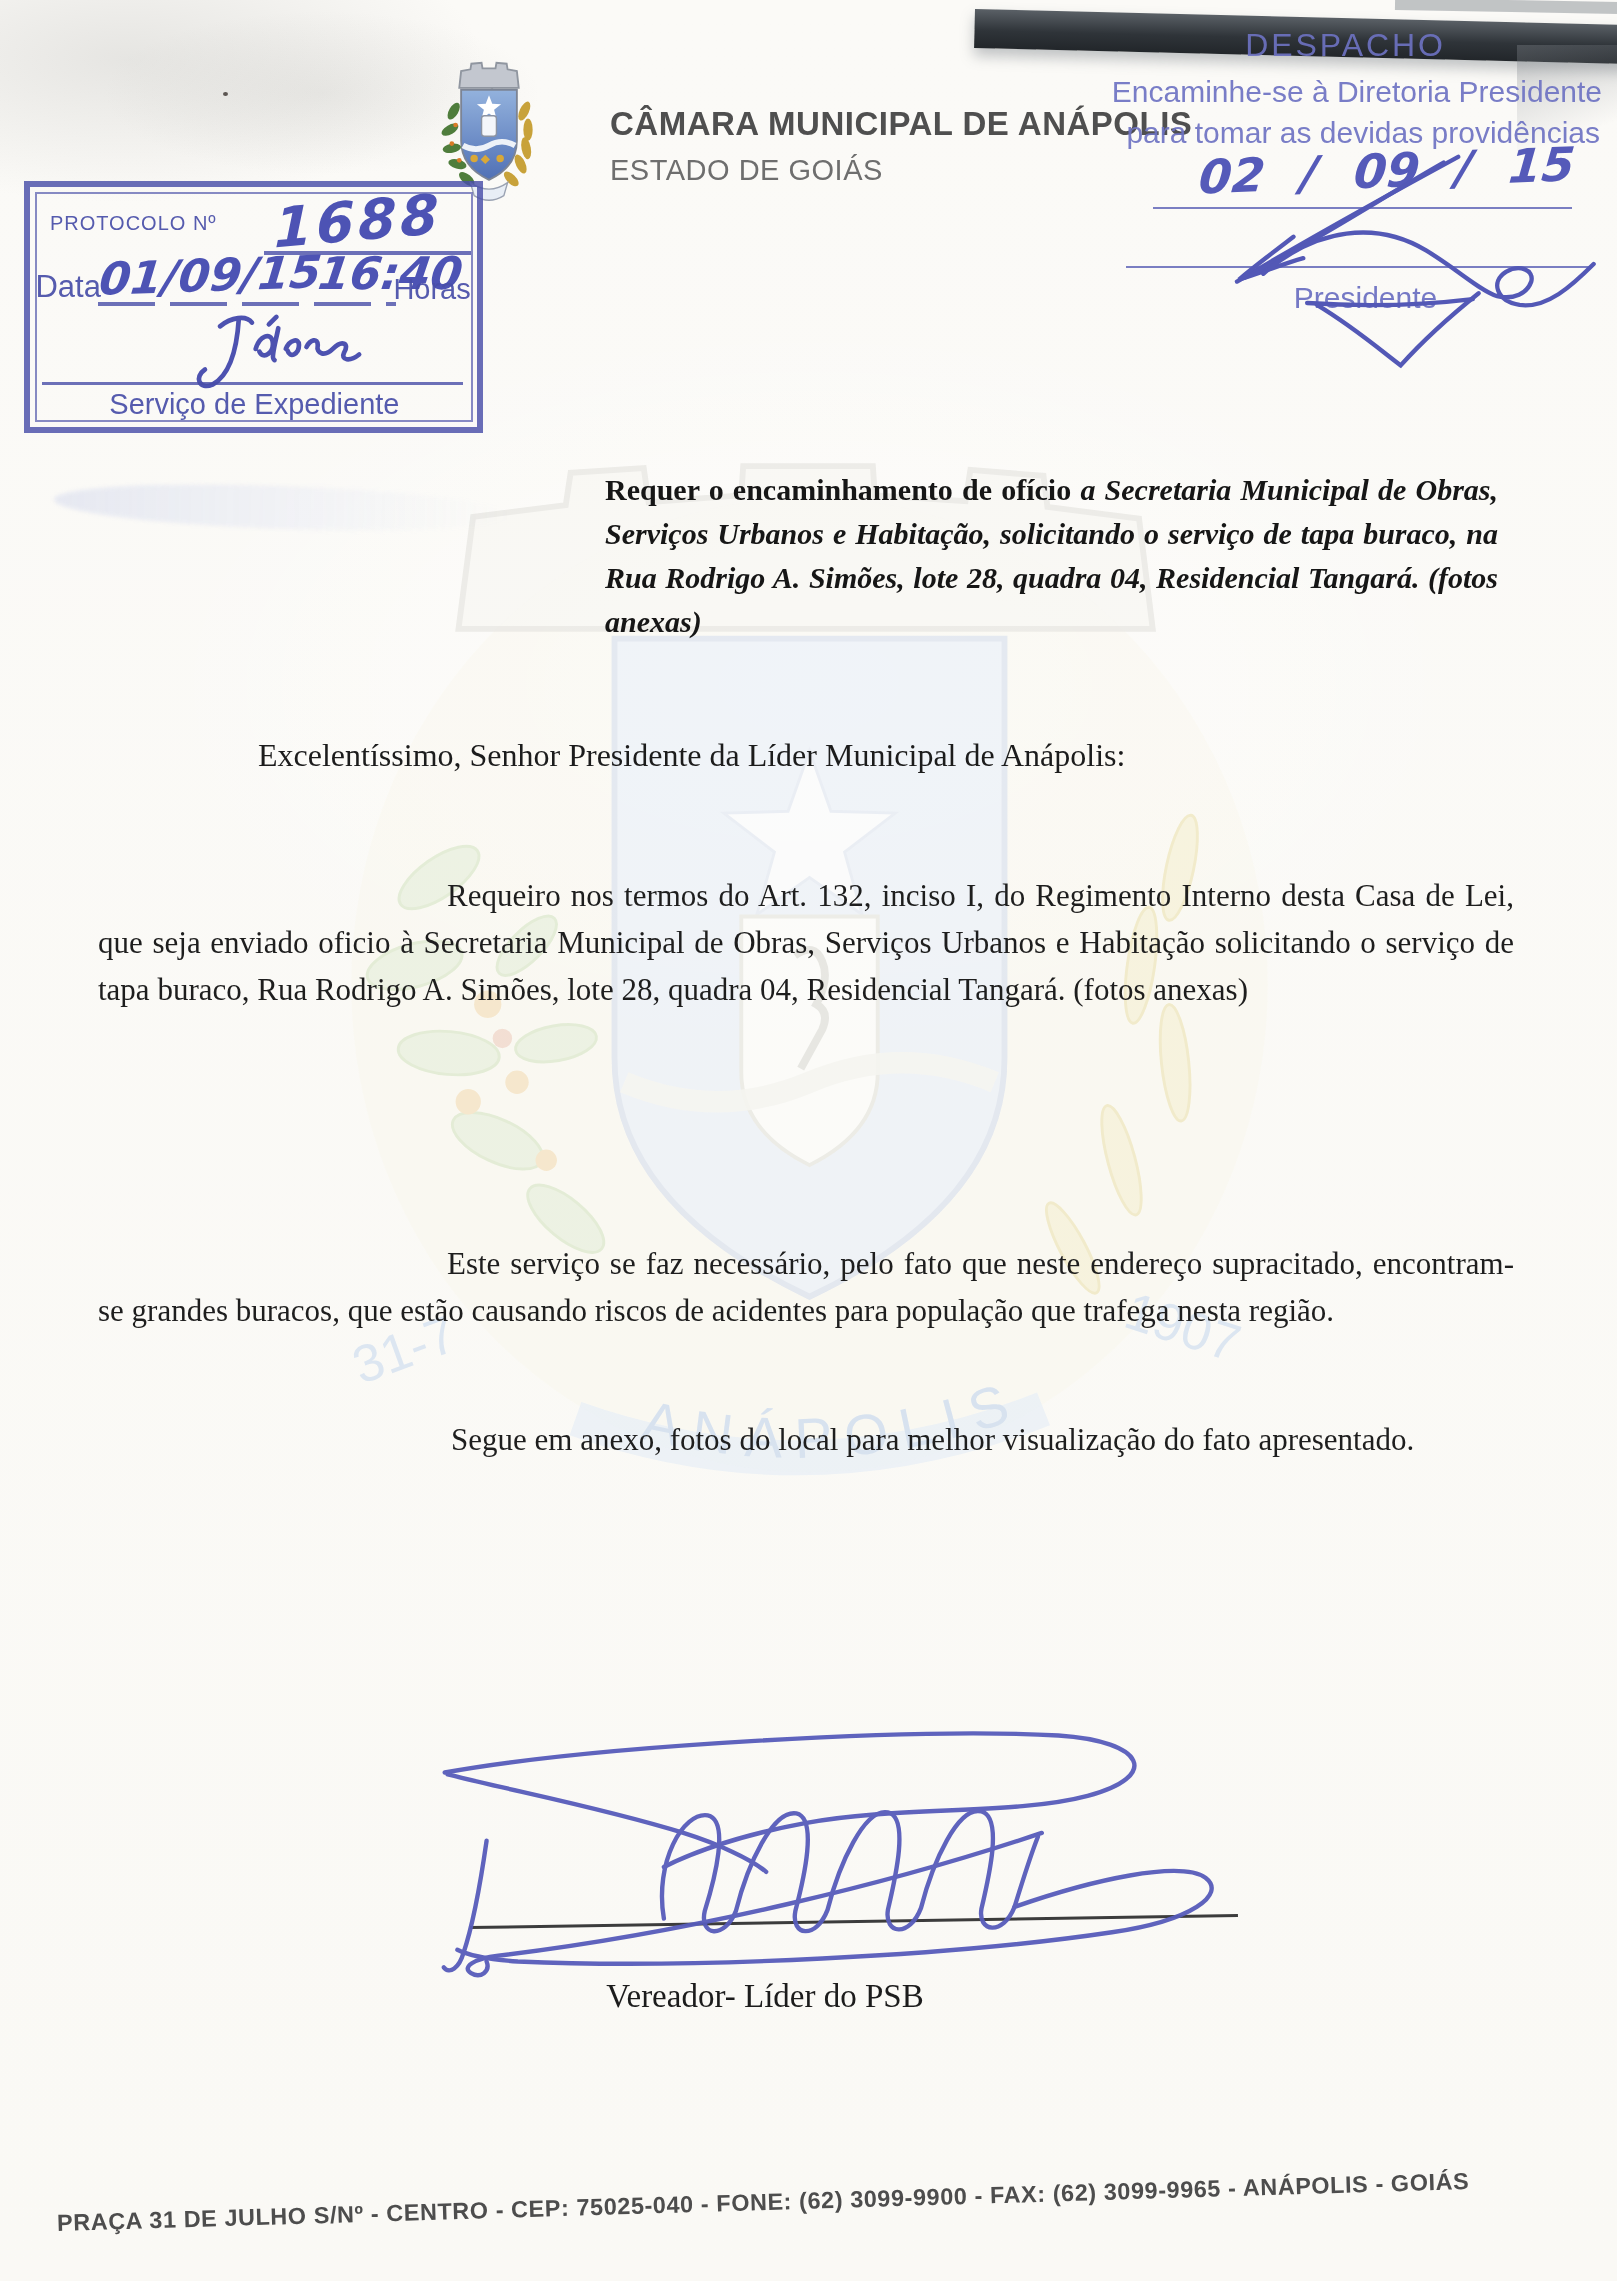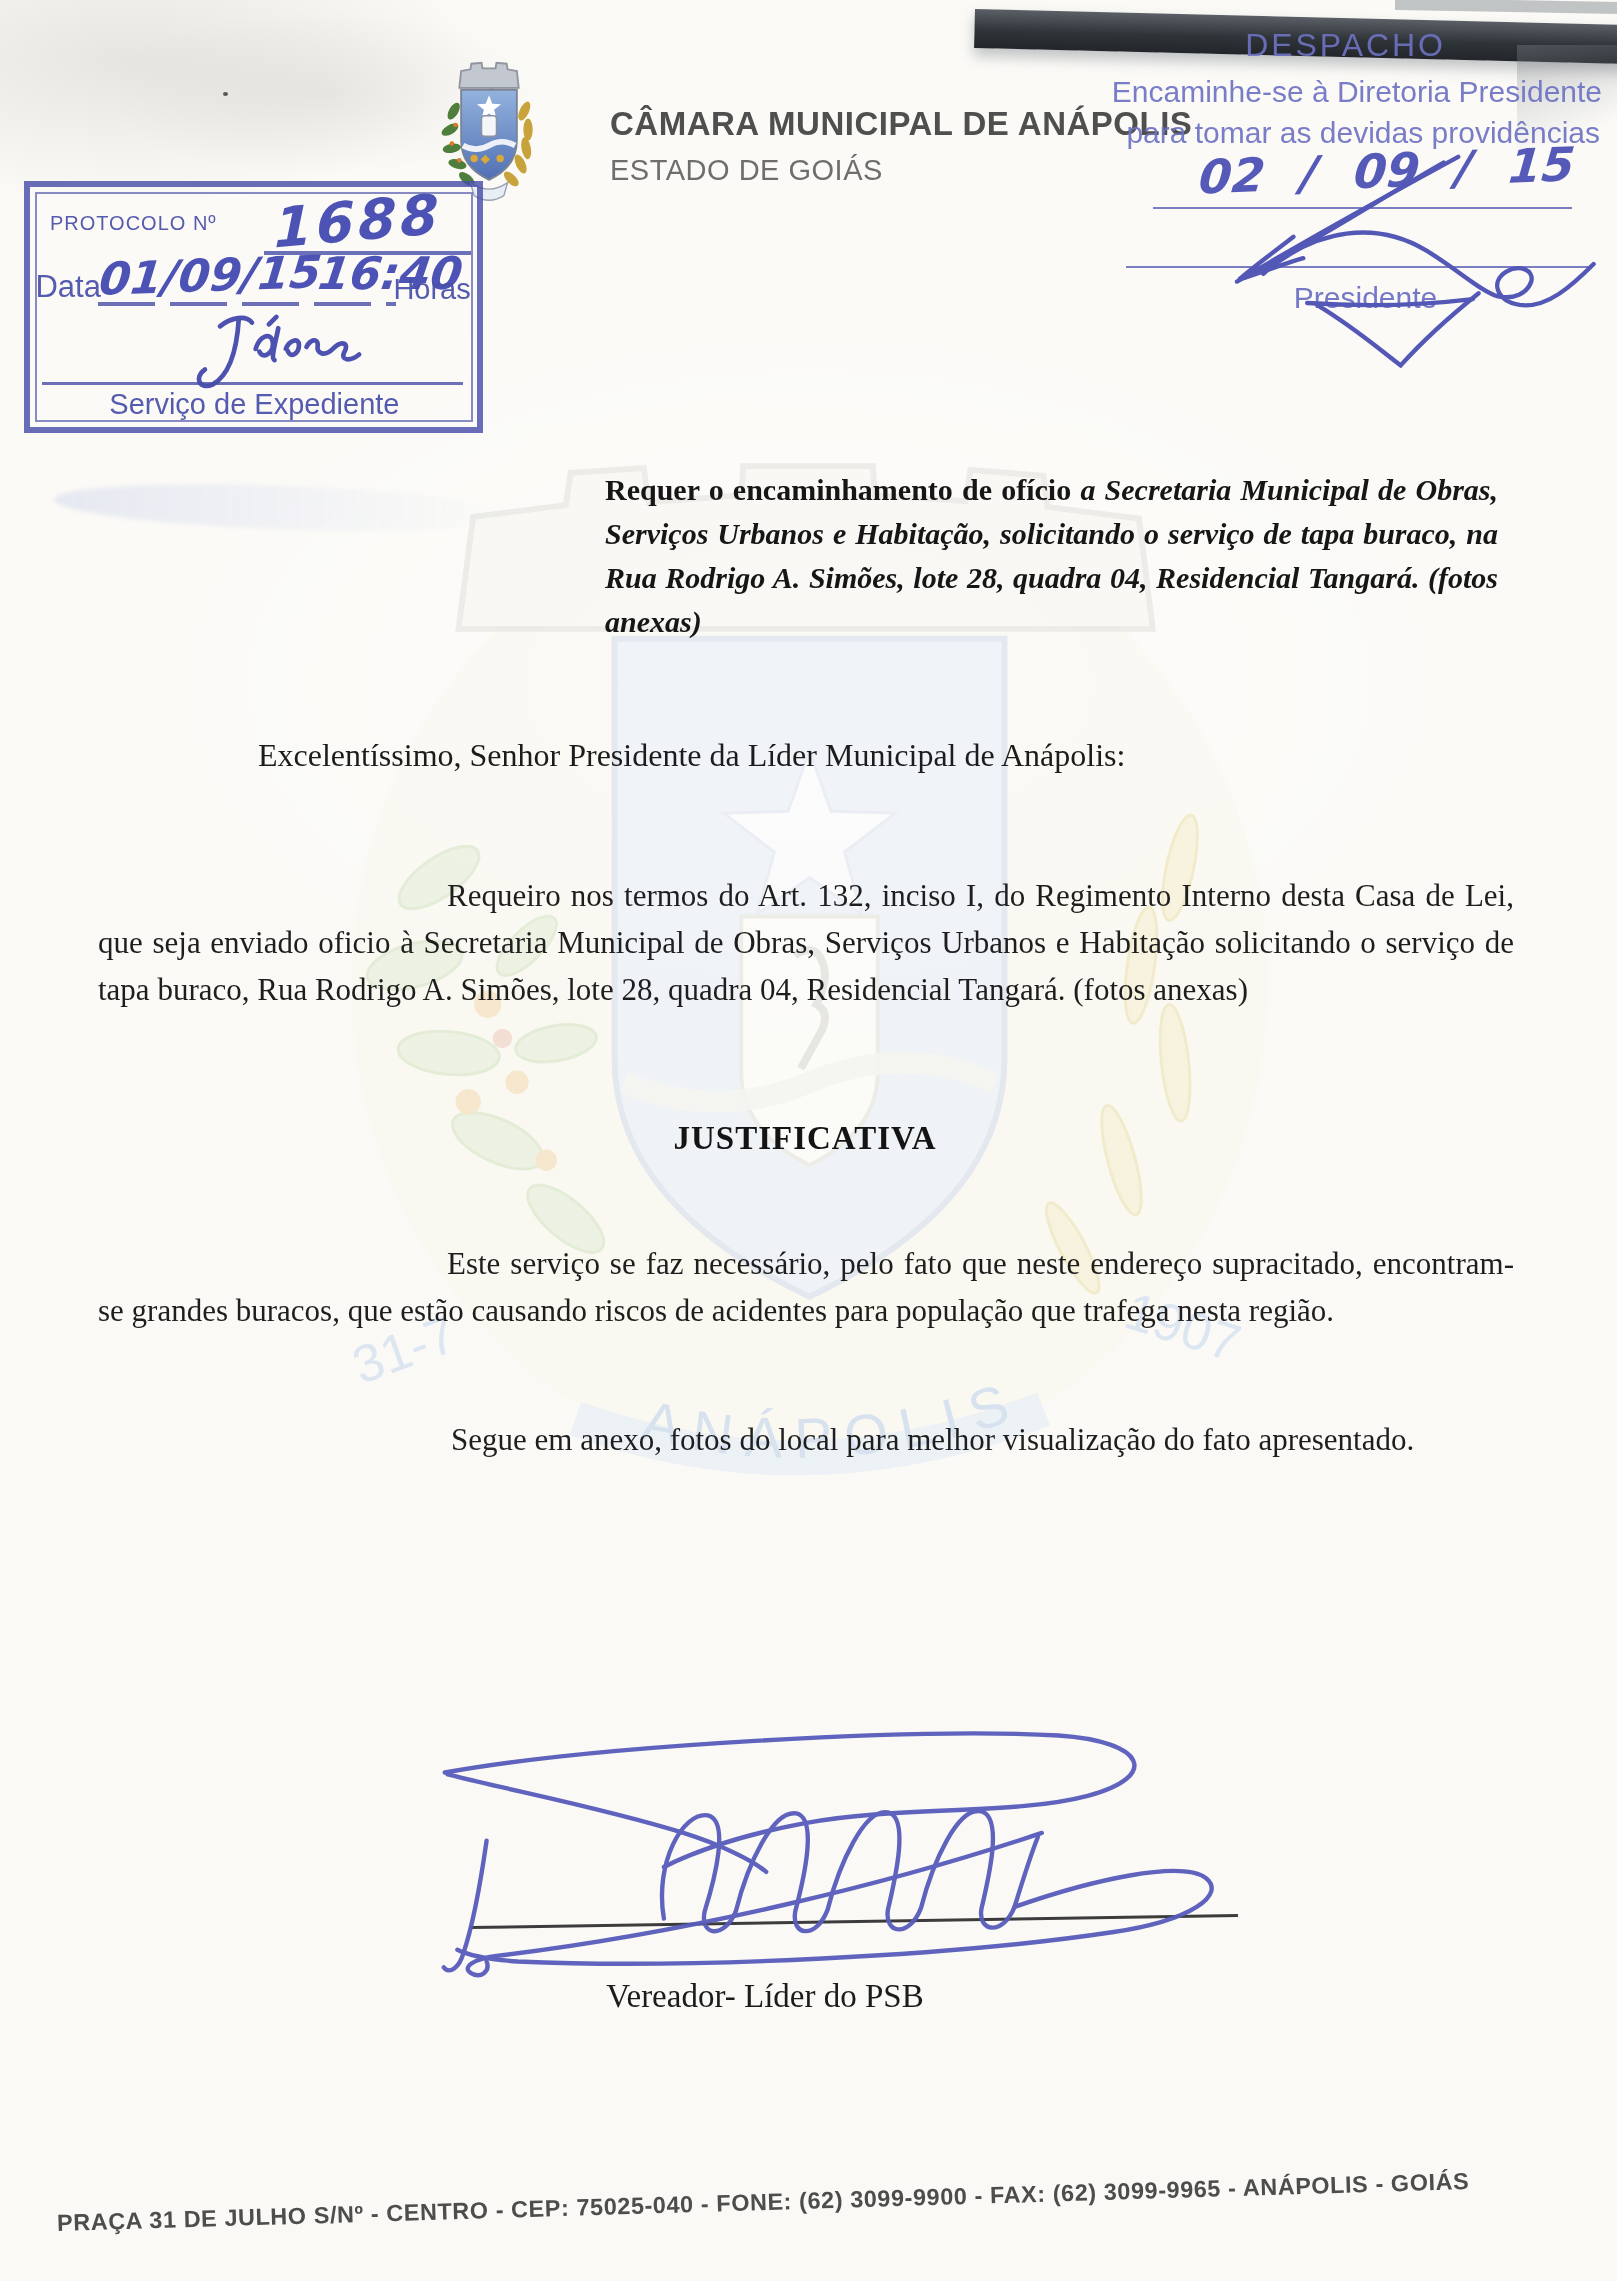--- a/index.html
+++ b/index.html
@@ -212,21 +212,20 @@
 
 
   <div class="abs summary">
     <span class="lead">Requer o encaminhamento de ofício</span>
     <span class="emph">a Secretaria Municipal de Obras, Serviços Urbanos e Habitação, solicitando o serviço de tapa buraco, na Rua Rodrigo A. Simões, lote 28, quadra 04, Residencial Tangará. (fotos anexas)</span>
   </div>
 
   <div class="abs salutation">Excelentíssimo, Senhor Presidente da Líder Municipal de Anápolis:</div>
   <p class="abs para p1">Requeiro nos termos do Art. 132, inciso I, do Regimento Interno desta Casa de Lei, que seja enviado oficio à Secretaria Municipal de Obras, Serviços Urbanos e Habitação solicitando o serviço de tapa buraco, Rua Rodrigo A. Simões, lote 28, quadra 04, Residencial Tangará. (fotos anexas)</p>
 
-  <div class="abs just-head">JUSTIFICATIVA</div>
   <p class="abs para p2">Este serviço se faz necessário, pelo fato que neste endereço supracitado, encontram-se grandes buracos, que estão causando riscos de acidentes para população que trafega nesta região.</p>
   <p class="abs para p3">Segue em anexo, fotos do local para melhor visualização do fato apresentado.</p>
 
 
   <div class="abs sig-line"></div>
   <svg class="abs sig-main" viewBox="0 0 900 270">
     <g fill="none" stroke="#575cbb" stroke-width="4.5" stroke-linecap="round" opacity=".95">
       <path d="M75,58 C230,30 560,12 705,20 C795,26 810,62 735,82 C660,102 540,92 445,110 C380,122 330,140 300,155"></path>
       <path d="M78,60 C150,78 240,95 320,120 C355,131 390,147 405,160"></path>
       <path d="M300,208 C290,150 320,98 345,102 C368,107 352,168 342,200 C336,226 362,230 374,200 C386,152 412,96 436,100 C458,105 444,166 435,200 C430,226 456,230 468,199 C480,152 506,94 530,99 C552,104 538,165 530,199 C526,224 552,228 564,197 C576,150 602,92 626,98 C648,104 634,164 626,198 C622,222 648,226 660,196 C668,170 676,144 684,124"></path>

